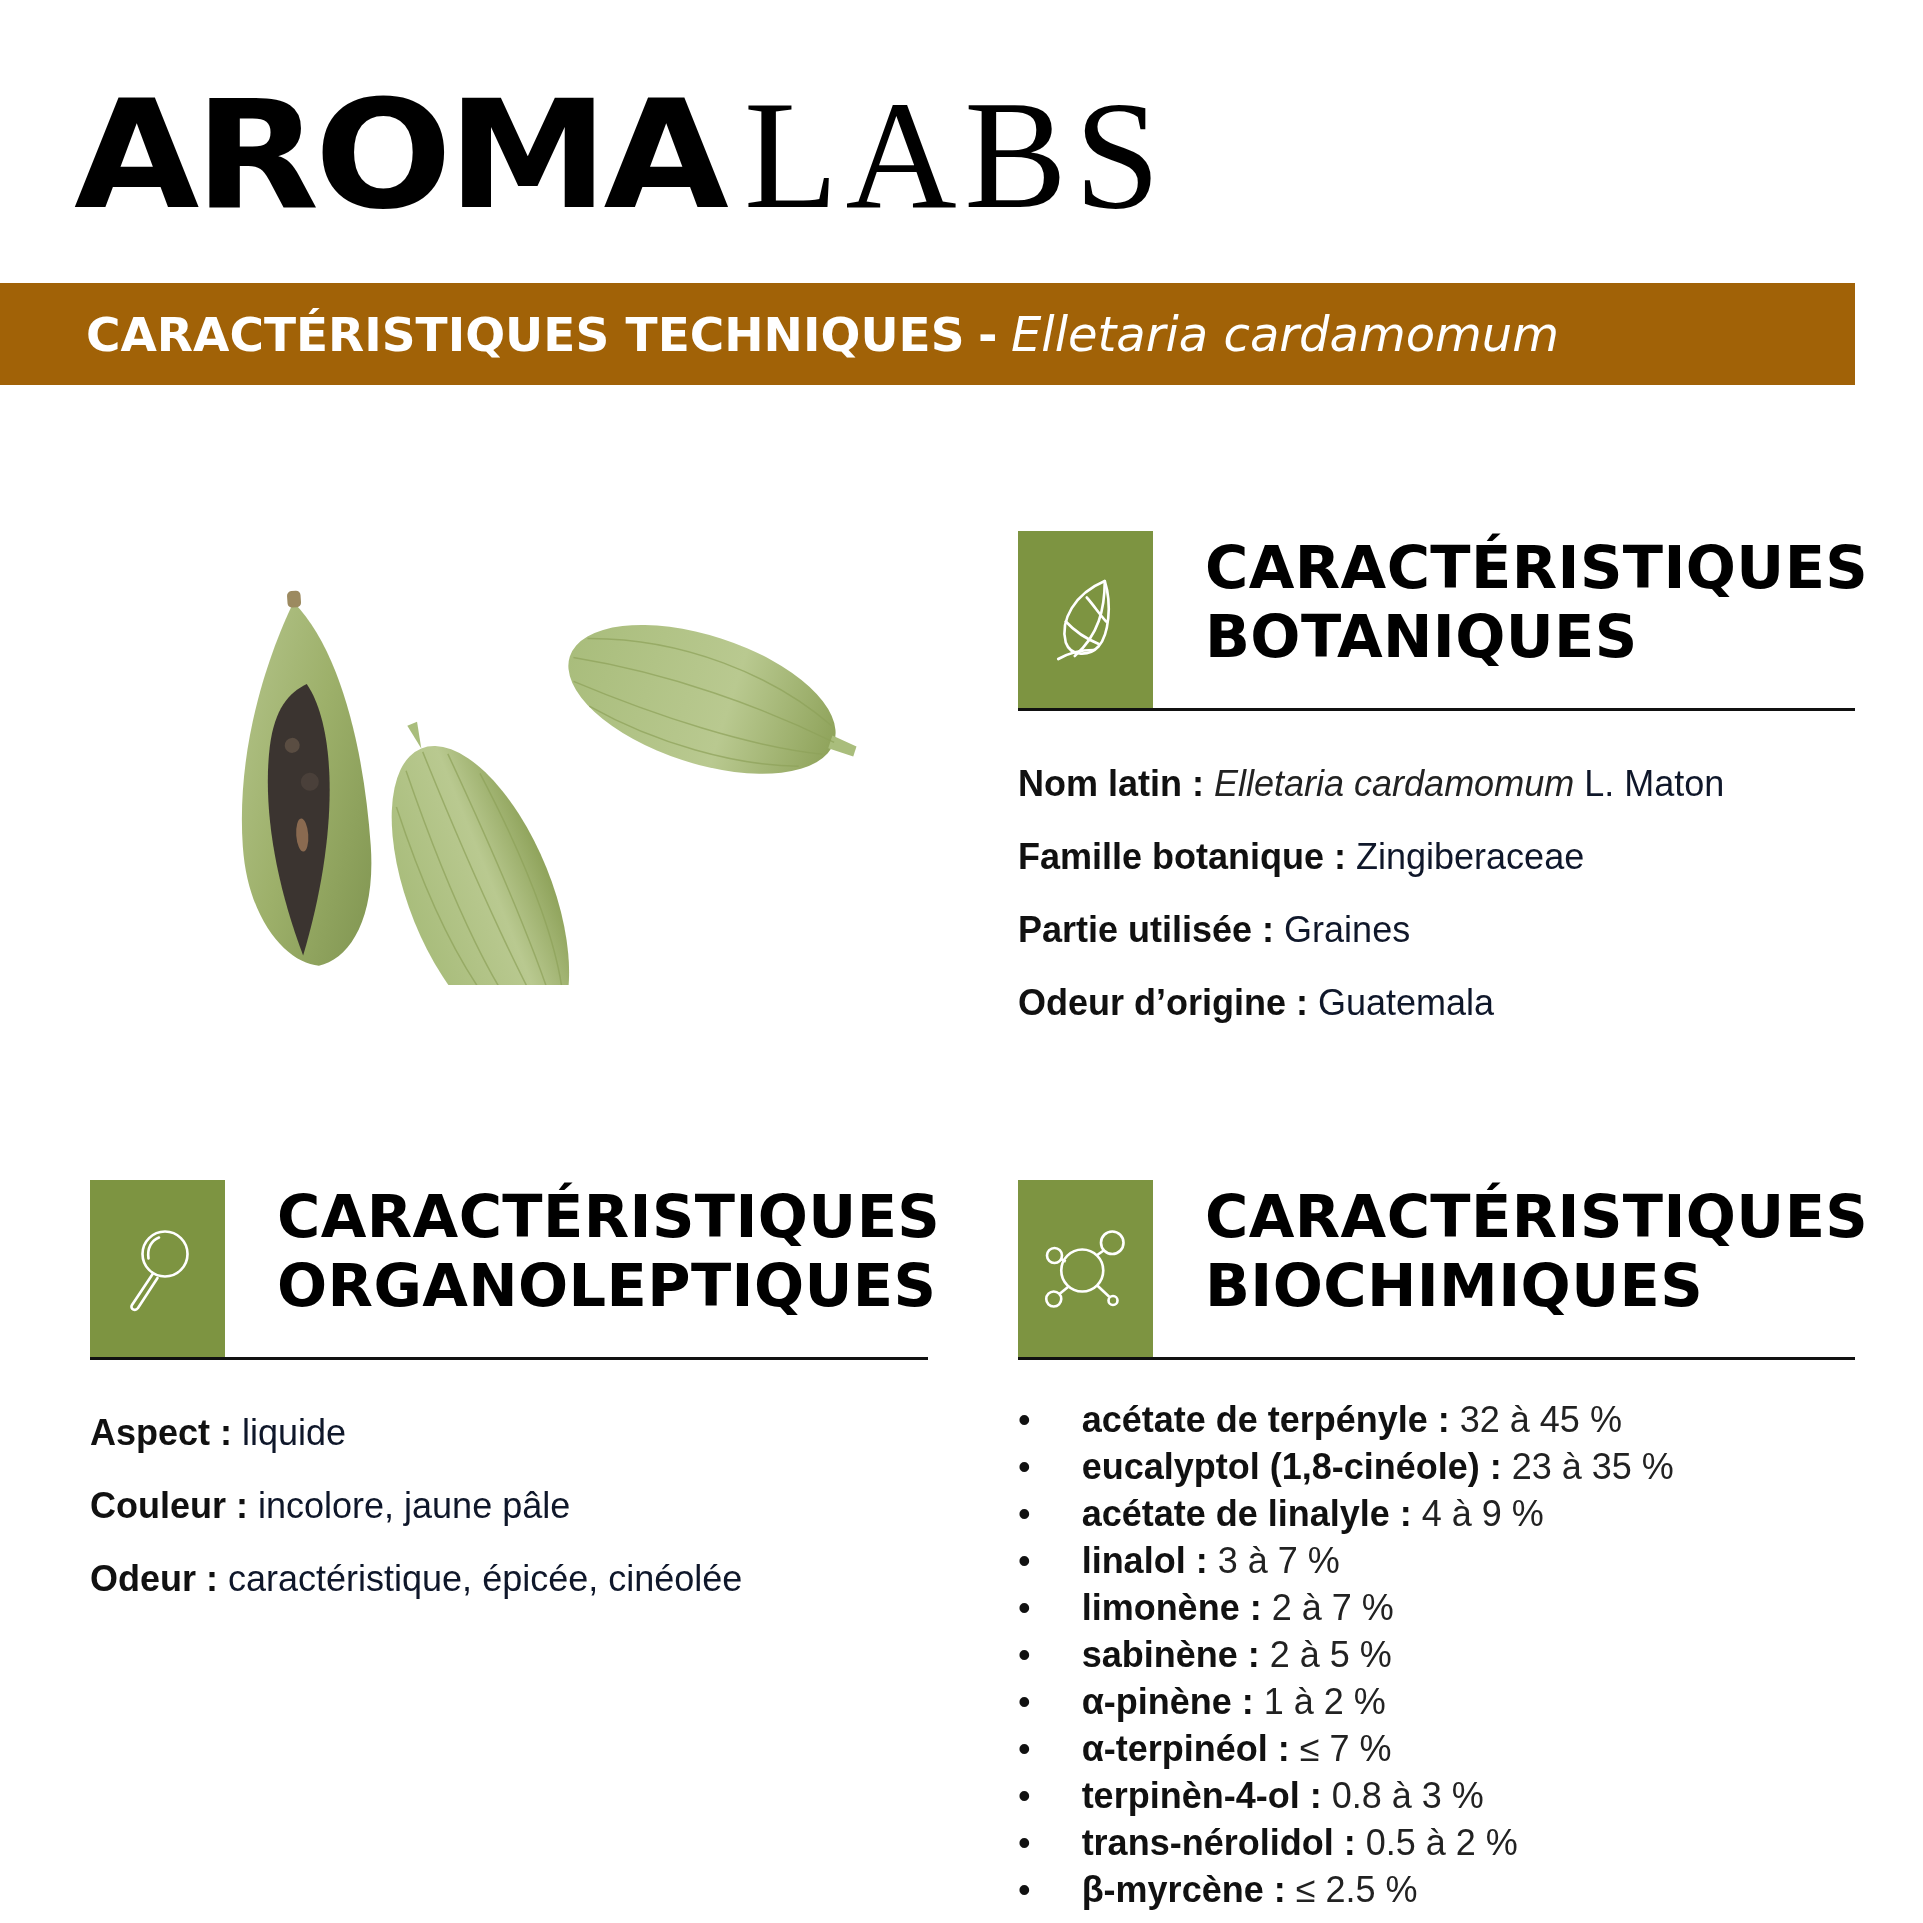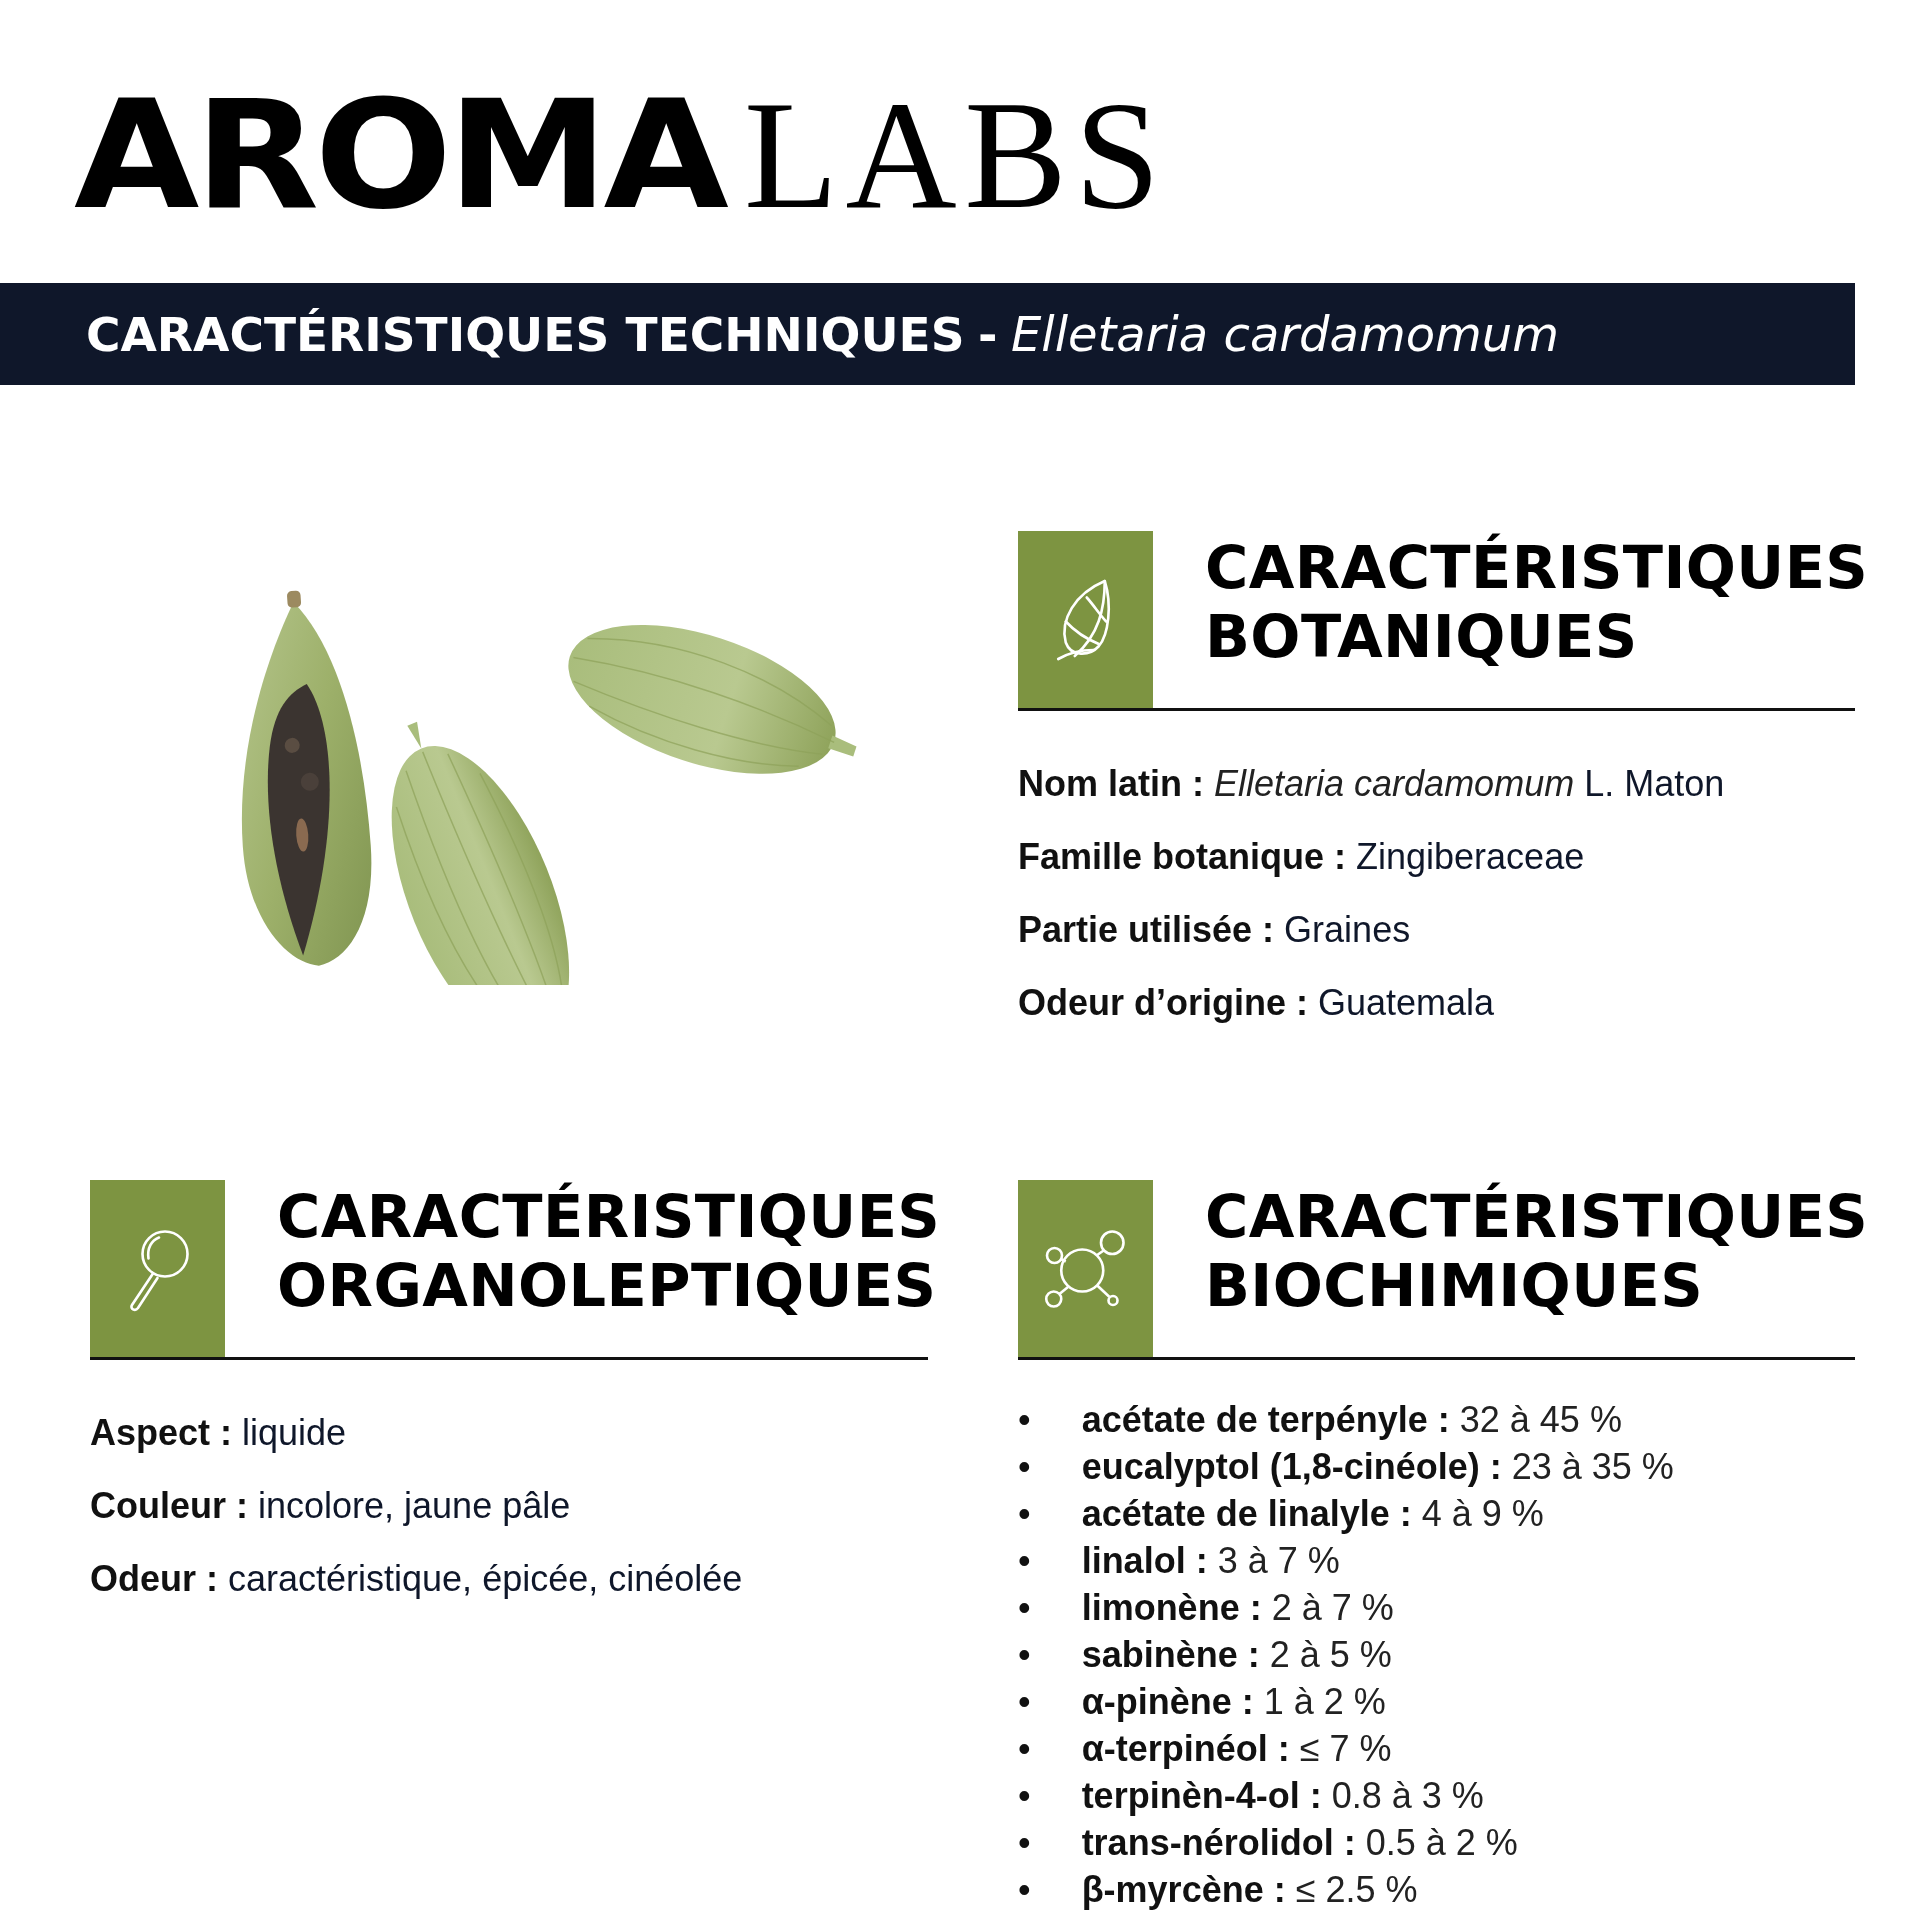--- a/index.html
+++ b/index.html
@@ -2,21 +2,21 @@
 <html style="font-size:12px"><head>
 <meta charset="utf-8">
 <style>
   html, body { margin: 0; padding: 0; background: #ffffff; }
   body { width: 1924px; height: 1924px; position: relative; overflow: hidden; font-family: "Liberation Sans", sans-serif; color: #111; }
 
   .logo { position: absolute; left: 74px; top: 83px; height: 143px; display: flex; align-items: center; }
   .logo-bold { font-family: "DejaVu Sans", sans-serif; font-weight: 900; font-size: 150px; letter-spacing: -4.5px; line-height: 1; color: #000; transform: scaleX(1.08); transform-origin: left bottom; }
   .logo-light { font-family: Liberation Serif, serif; font-weight: 200; font-size: 154px; letter-spacing: 7.5px; line-height: 1; color: #000; margin-left: 68px; -webkit-text-stroke: 0; }
 
-  .banner { position: absolute; left: 0; top: 283px; width: 1855px; height: 102px; background: #0f172a; display: flex; align-items: center; }
+  .banner { position: absolute; left: 0; top: 283px; width: 1855px; height: 102px; background: #a16207; display: flex; align-items: center; }
   .banner-title { margin-left: 86px; color: #ffffff; font-family: "DejaVu Sans", sans-serif; font-weight: bold; font-size: 47px; letter-spacing: 0px; }
   .banner-sep { color: #ffffff; font-family: "DejaVu Sans", sans-serif; font-weight: bold; font-size: 47px; margin: 0 13.5px; }
   .banner-latin { color: #ffffff; font-family: "DejaVu Sans", sans-serif; font-style: italic; font-size: 48px; font-weight: normal; }
 
   .photo { position: absolute; left: 210px; top: 579px; width: 676px; height: 406px; }
 
   .section { position: absolute; }
   .sec-head { position: relative; height: 177px; border-bottom: 3.8px solid #111; display: flex; gap: 25px; }
   .sec-icon { width: 135px; height: 177px; background: #7d9441; display: flex; align-items: center; justify-content: center; flex: none; }
   .sec-title { margin-left: 27px; margin-top: 1.5px; font-family: "DejaVu Sans", sans-serif; font-weight: bold; font-size: 59px; line-height: 69px; color: #000; letter-spacing: 0.4px; }

